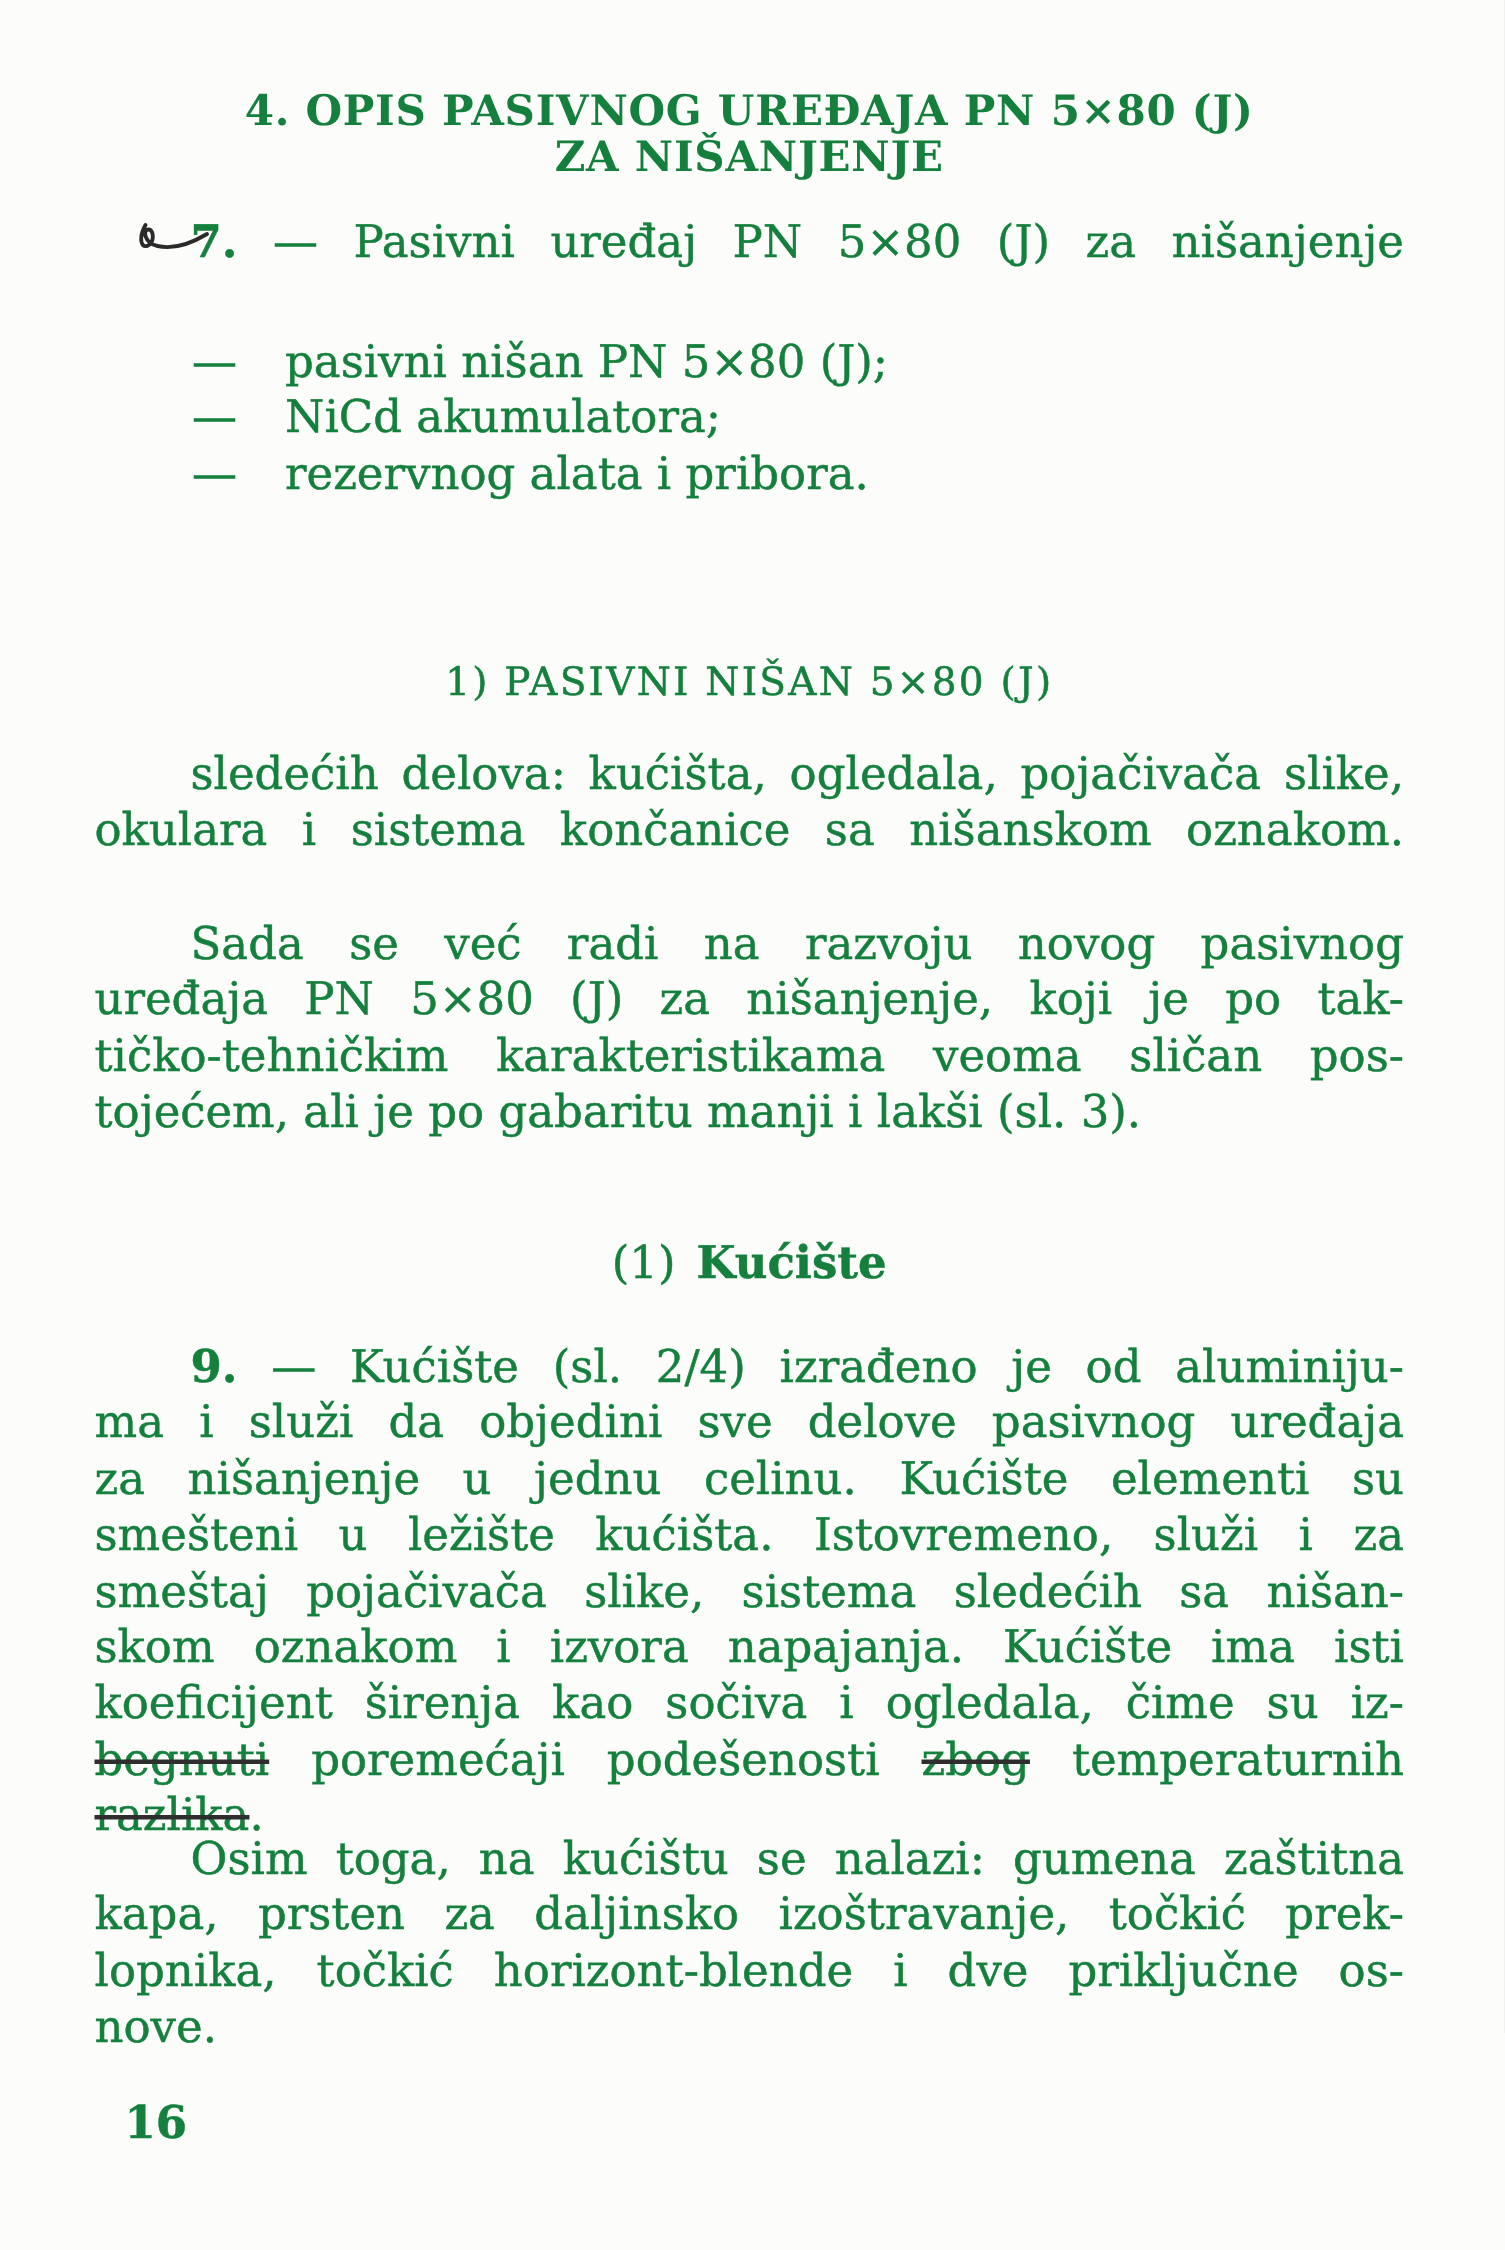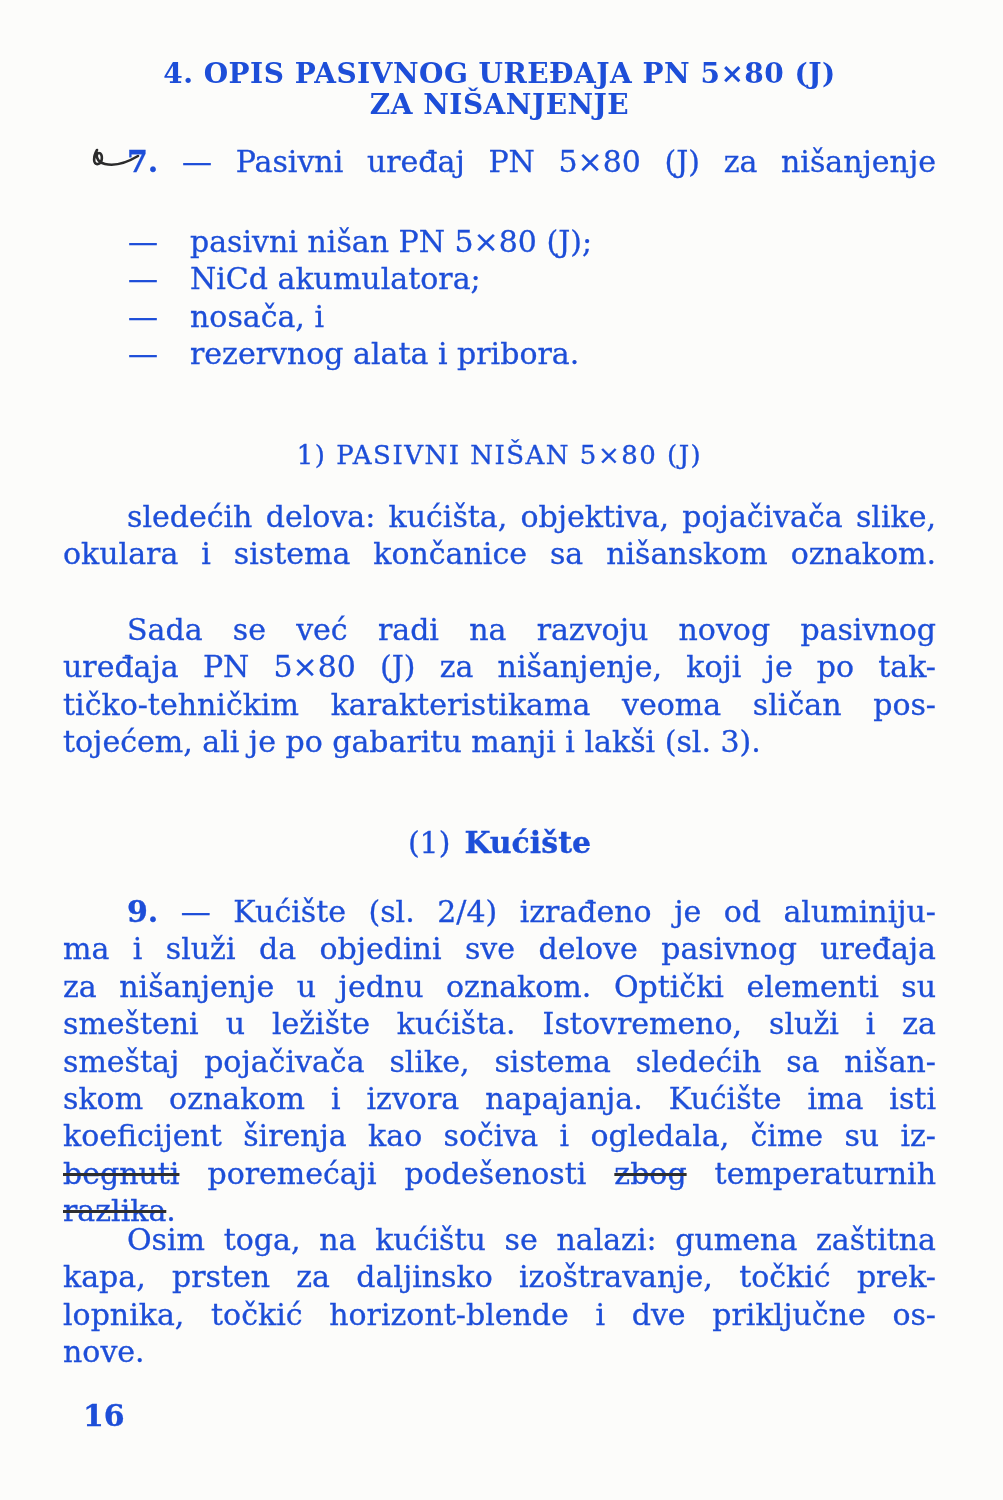--- a/index.html
+++ b/index.html
@@ -6,21 +6,21 @@
     margin: 0;
     padding: 0;
     background: #e9e9e5;
   }
   .page {
     position: relative;
     width: 1003px;
     height: 1500px;
     margin: 0 auto;
     background: #fcfcfa;
-    color: #1d4ed8;
+    color: #15803d;
     font-family: "DejaVu Serif", "Liberation Serif", serif;
     overflow: hidden;
   }
   .block {
     position: absolute;
     left: 63px;
     width: 873px;
   }
   
   .title {
@@ -102,46 +102,45 @@
     <div>ZA NIŠANJENJE</div>
   </div>
 
   <div class="block para" style="top:143px">
       <div class="tline"><span class="bold">7.</span><span> — Pasivni uređaj PN 5×80 (J) za nišanjenje</span></div>
     </div>
 
   <div class="block list" style="top:223px">
       <div class="tline tline-end"><span class="seg-dash">—</span><span>pasivni nišan PN 5×80 (J);</span></div>
       <div class="tline tline-end"><span class="seg-dash">—</span><span>NiCd akumulatora;</span></div>
-      <div class="tline tline-end"><span class="seg-dash">—</span><span>nosača, i</span></div>
       <div class="tline tline-end"><span class="seg-dash">—</span><span>rezervnog alata i pribora.</span></div>
     </div>
 
   <div class="block subheading" style="top:440px">1) PASIVNI NIŠAN 5×80 (J)</div>
 
   <div class="block para" style="top:498px">
-      <div class="tline"><span>sledećih delova: kućišta, objektiva, pojačivača slike,</span></div>
+      <div class="tline"><span>sledećih delova: kućišta, ogledala, pojačivača slike,</span></div>
       <div class="tline"><span>okulara i sistema končanice sa nišanskom oznakom.</span></div>
     </div>
 
   <div class="block para" style="top:611px">
       <div class="tline"><span>Sada se već radi na razvoju novog pasivnog</span></div>
       <div class="tline"><span>uređaja PN 5×80 (J) za nišanjenje, koji je po tak-</span></div>
       <div class="tline"><span>tičko-tehničkim karakteristikama veoma sličan pos-</span></div>
       <div class="tline tline-end"><span>tojećem, ali je po gabaritu manji i lakši (sl. 3).</span></div>
     </div>
 
   <div class="block heading2" style="top:825px">
     <span class="h2-prefix">(1)</span><span class="bold">Kućište</span>
   </div>
 
   <div class="block para" style="top:893px">
       <div class="tline"><span class="bold">9.</span><span> — Kućište (sl. 2/4) izrađeno je od aluminiju-</span></div>
       <div class="tline"><span>ma i služi da objedini sve delove pasivnog uređaja</span></div>
-      <div class="tline"><span>za nišanjenje u jednu oznakom. Optički elementi su</span></div>
+      <div class="tline"><span>za nišanjenje u jednu celinu. Kućište elementi su</span></div>
       <div class="tline"><span>smešteni u ležište kućišta. Istovremeno, služi i za</span></div>
       <div class="tline"><span>smeštaj pojačivača slike, sistema sledećih sa nišan-</span></div>
       <div class="tline"><span>skom oznakom i izvora napajanja. Kućište ima isti</span></div>
       <div class="tline"><span>koeficijent širenja kao sočiva i ogledala, čime su iz-</span></div>
       <div class="tline"><span class="struck">begnuti</span><span> poremećaji podešenosti </span><span class="struck">zbog</span><span> temperaturnih</span></div>
       <div class="tline tline-end"><span class="struck">razlika</span><span>.</span></div>
     </div>
 
   <div class="block para" style="top:1221px">
       <div class="tline"><span>Osim toga, na kućištu se nalazi: gumena zaštitna</span></div>

